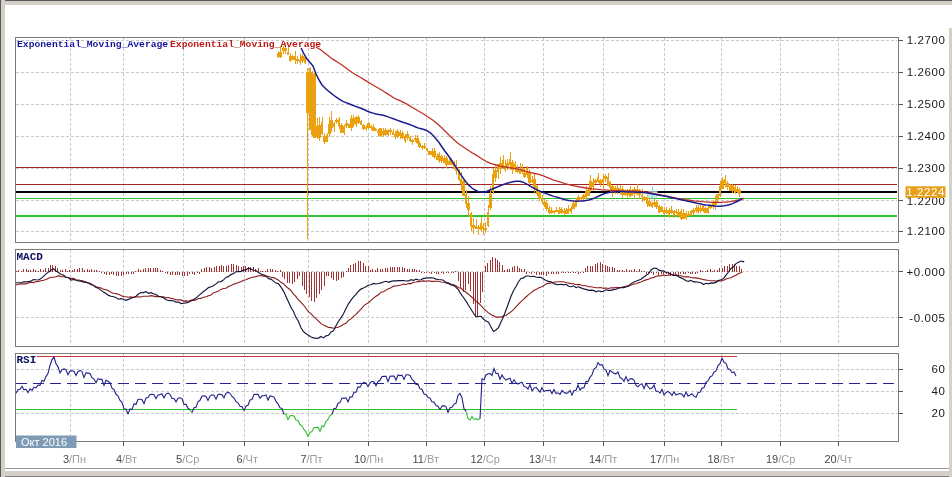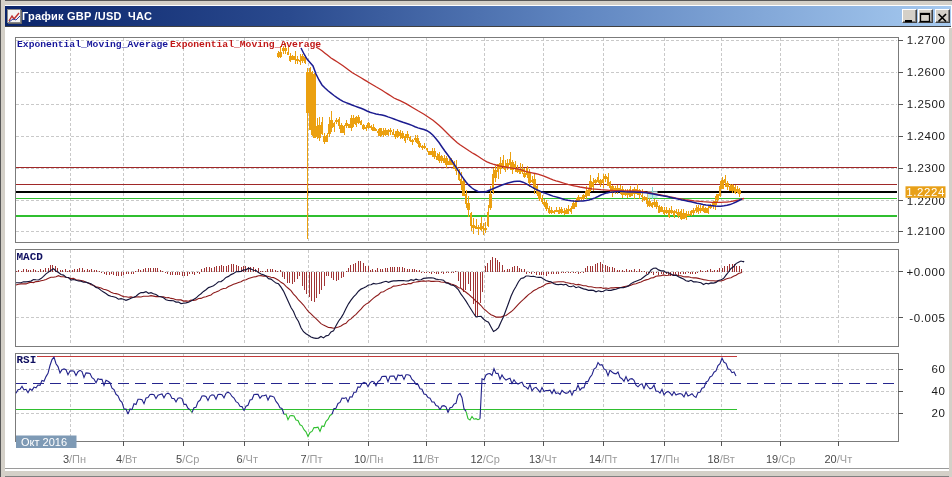--- a/index.html
+++ b/index.html
@@ -14,37 +14,20 @@
  border-bottom:1px solid #404040}
 .title .txt{position:absolute;left:17px;top:4px;color:#fff;font-size:11px;font-weight:bold;letter-spacing:0.2px;white-space:pre}
 .icon{position:absolute;left:2px;top:3px;width:14px;height:14px;background:#f4f4f4;border:1px solid #888;box-shadow:1px 1px 0 #666}
 .btn{position:absolute;top:3px;width:15px;height:14px;background:#d4d0c8;border:1px solid;border-color:#fff #404040 #404040 #fff;box-shadow:inset -1px -1px 0 #808080}
 </style></head><body>
 <div class="frame">
  <div class="b-bot"></div>
  <div class="b-top"></div>
  <div class="b-left"></div>
  <div class="b-right"></div>
- <div class="title">
-  <div class="icon"><svg width="13" height="13" viewBox="0 0 13 13">
-          <polyline points="1,10 4,5 6,8 11,2" fill="none" stroke="#c03030" stroke-width="1.4"></polyline>
-          <polyline points="1,11 5,8 8,9 12,5" fill="none" stroke="#3040a0" stroke-width="1"></polyline>
-        </svg></div>
-  <div class="txt">График GBP /USD  ЧАС</div>
-  <div class="btn" style="right:34.5px"><svg width="13" height="12">
-          <rect x="2" y="8" width="7" height="2.2" fill="#000"></rect>
-        </svg></div>
-  <div class="btn" style="right:18px"><svg width="13" height="12">
-          <rect x="1.5" y="1.5" width="9" height="8" fill="none" stroke="#000" stroke-width="1.3"></rect>
-          <rect x="1.5" y="1" width="9" height="2" fill="#000"></rect>
-        </svg></div>
-  <div class="btn" style="right:1px"><svg width="13" height="12">
-          <path d="M2.5 2 L10 9.5 M10 2 L2.5 9.5" stroke="#000" stroke-width="1.7"></path>
-        </svg></div>
- </div>
 <svg width="952" height="477" viewBox="0 0 952 477" style="position:absolute;left:0;top:0">
 <path d="M70.5 38V241.5 M70.5 250V345 M70.5 354V440 M123.5 38V241.5 M123.5 250V345 M123.5 354V440 M183.6 38V241.5 M183.6 250V345 M183.6 354V440 M244 38V241.5 M244 250V345 M244 354V440 M308 38V241.5 M308 250V345 M308 354V440 M368 38V241.5 M368 250V345 M368 354V440 M426.5 38V241.5 M426.5 250V345 M426.5 354V440 M484.5 38V241.5 M484.5 250V345 M484.5 354V440 M543 38V241.5 M543 250V345 M543 354V440 M603 38V241.5 M603 250V345 M603 354V440 M664 38V241.5 M664 250V345 M664 354V440 M721.5 38V241.5 M721.5 250V345 M721.5 354V440 M780 38V241.5 M780 250V345 M780 354V440 M838.5 38V241.5 M838.5 250V345 M838.5 354V440" stroke="#c9c9c9" stroke-width="1" fill="none" stroke-dasharray="2.5,2.5" shape-rendering="crispEdges"></path>
 <path d="M16 40H897 M16 72H897 M16 104H897 M16 136H897 M16 168H897 M16 200.5H897 M16 231H897 M16 271.5H897 M16 317.5H897 M16 369H897 M16 391H897 M16 413H897" stroke="#c9c9c9" stroke-width="1" fill="none" stroke-dasharray="2.5,2.5" shape-rendering="crispEdges"></path>
 <rect x="15" y="37" width="883" height="205.5" fill="none" stroke="#7b7b7b" stroke-width="1" shape-rendering="crispEdges"></rect>
 <rect x="15" y="249" width="883" height="97" fill="none" stroke="#7b7b7b" stroke-width="1" shape-rendering="crispEdges"></rect>
 <rect x="15" y="353" width="883" height="88" fill="none" stroke="#7b7b7b" stroke-width="1" shape-rendering="crispEdges"></rect>
 <path d="M898 40H903 M898 72H903 M898 104H903 M898 136H903 M898 168H903 M898 200.5H903 M898 231H903 M898 271.5H903 M898 317.5H903 M898 369H903 M898 391H903 M898 413H903 M70.5 441V445.5 M123.5 441V445.5 M183.6 441V445.5 M244 441V445.5 M308 441V445.5 M368 441V445.5 M426.5 441V445.5 M484.5 441V445.5 M543 441V445.5 M603 441V445.5 M664 441V445.5 M721.5 441V445.5 M780 441V445.5 M838.5 441V445.5" stroke="#555" stroke-width="1" fill="none" shape-rendering="crispEdges"></path>
 <g shape-rendering="crispEdges">
 <path d="M16 167.5H897" stroke="#a02828" stroke-width="1.4"></path>
 <path d="M16 184.7H897" stroke="#a02828" stroke-width="1.4"></path>

